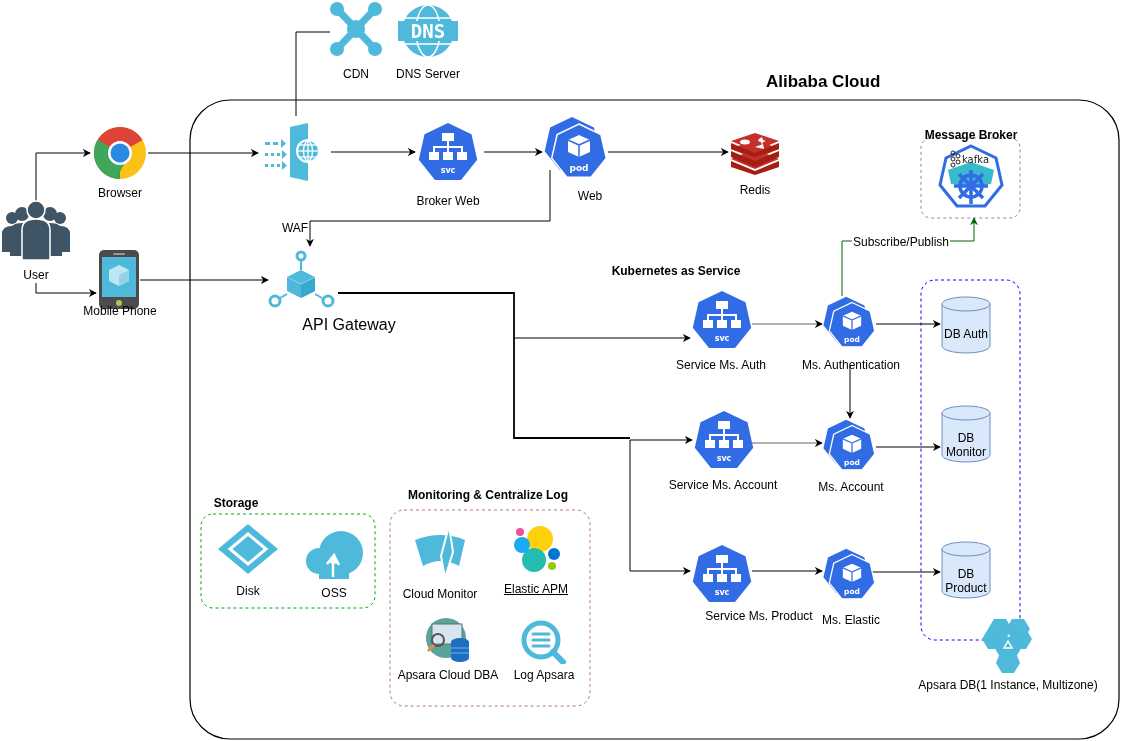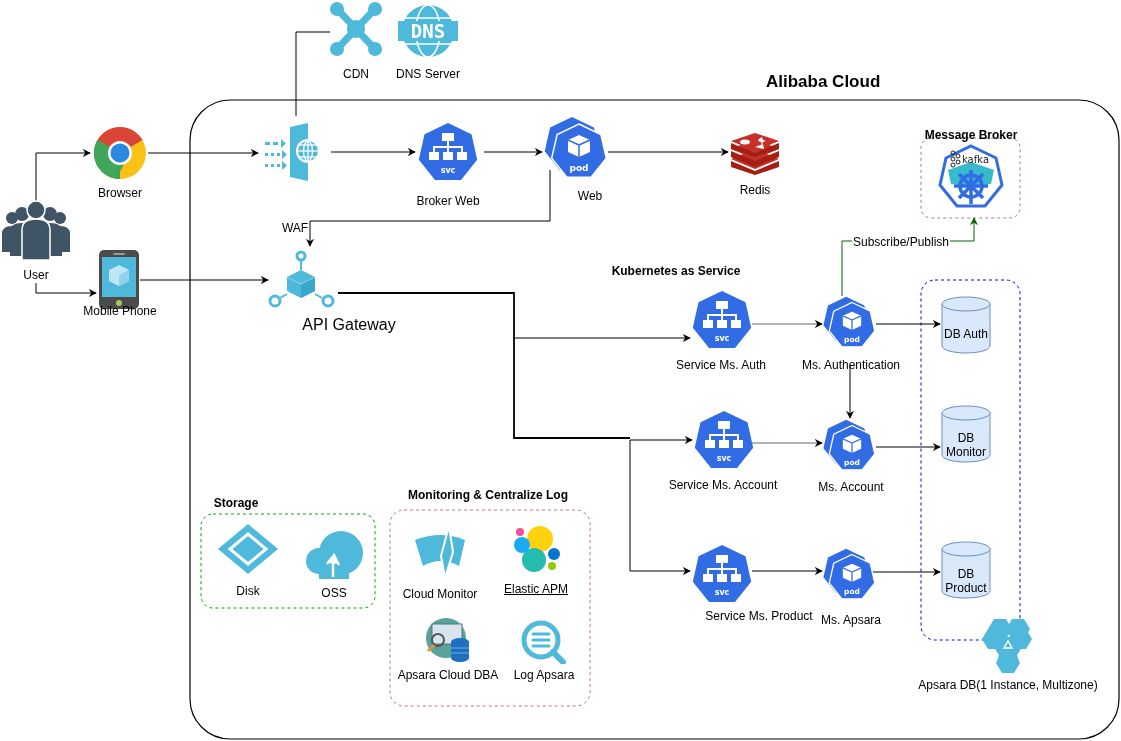--- a/index.html
+++ b/index.html
@@ -298,21 +298,21 @@
       <text x="36" y="56" text-anchor="middle" font-family="DejaVu Sans, sans-serif" font-size="9" font-weight="bold" fill="#fff">pod</text>
     </svg></div>
 <div class="lbl" style="left:851px;top:480px;">Ms. Account</div>
 <div class="icon k8s-pod small" style="left:822px;top:547px;"><svg width="55" height="55" viewBox="0 0 66 66">
       <polygon points="29.0,2.0 50.9,12.5 56.3,36.2 41.1,55.2 16.9,55.2 1.7,36.2 7.1,12.5" fill="#326ce5"></polygon>
       <polygon points="36.0,9.0 57.9,19.5 63.3,43.2 48.1,62.2 23.9,62.2 8.7,43.2 14.1,19.5" fill="#326ce5" stroke="#fff" stroke-width="1.5"></polygon>
       <path d="M36,20 l11,5 v12 l-11,5 l-11,-5 v-12z" fill="#fff"></path>
       <path d="M36,30 l11,-5 M36,30 l-11,-5 M36,30 v12" stroke="#326ce5" stroke-width="1.5" fill="none"></path>
       <text x="36" y="56" text-anchor="middle" font-family="DejaVu Sans, sans-serif" font-size="9" font-weight="bold" fill="#fff">pod</text>
     </svg></div>
-<div class="lbl" style="left:851px;top:613px;">Ms. Apsara</div>
+<div class="lbl" style="left:851px;top:613px;">Ms. Elastic</div>
 
 <div>
   <svg class="db" style="left:941px;top:296px;" viewBox="0 0 50 58">
       <path d="M1,8 V50 A24,7 0 0 0 49,50 V8" fill="#dae8fc" stroke="#6c8ebf"></path>
       <ellipse cx="25" cy="8" rx="24" ry="7" fill="#dae8fc" stroke="#6c8ebf"></ellipse>
     </svg>
   <div class="dbtxt" style="left:936px;top:327px;"><span>DB Auth</span></div>
 </div>
 <div>
   <svg class="db" style="left:941px;top:405px;" viewBox="0 0 50 58">

